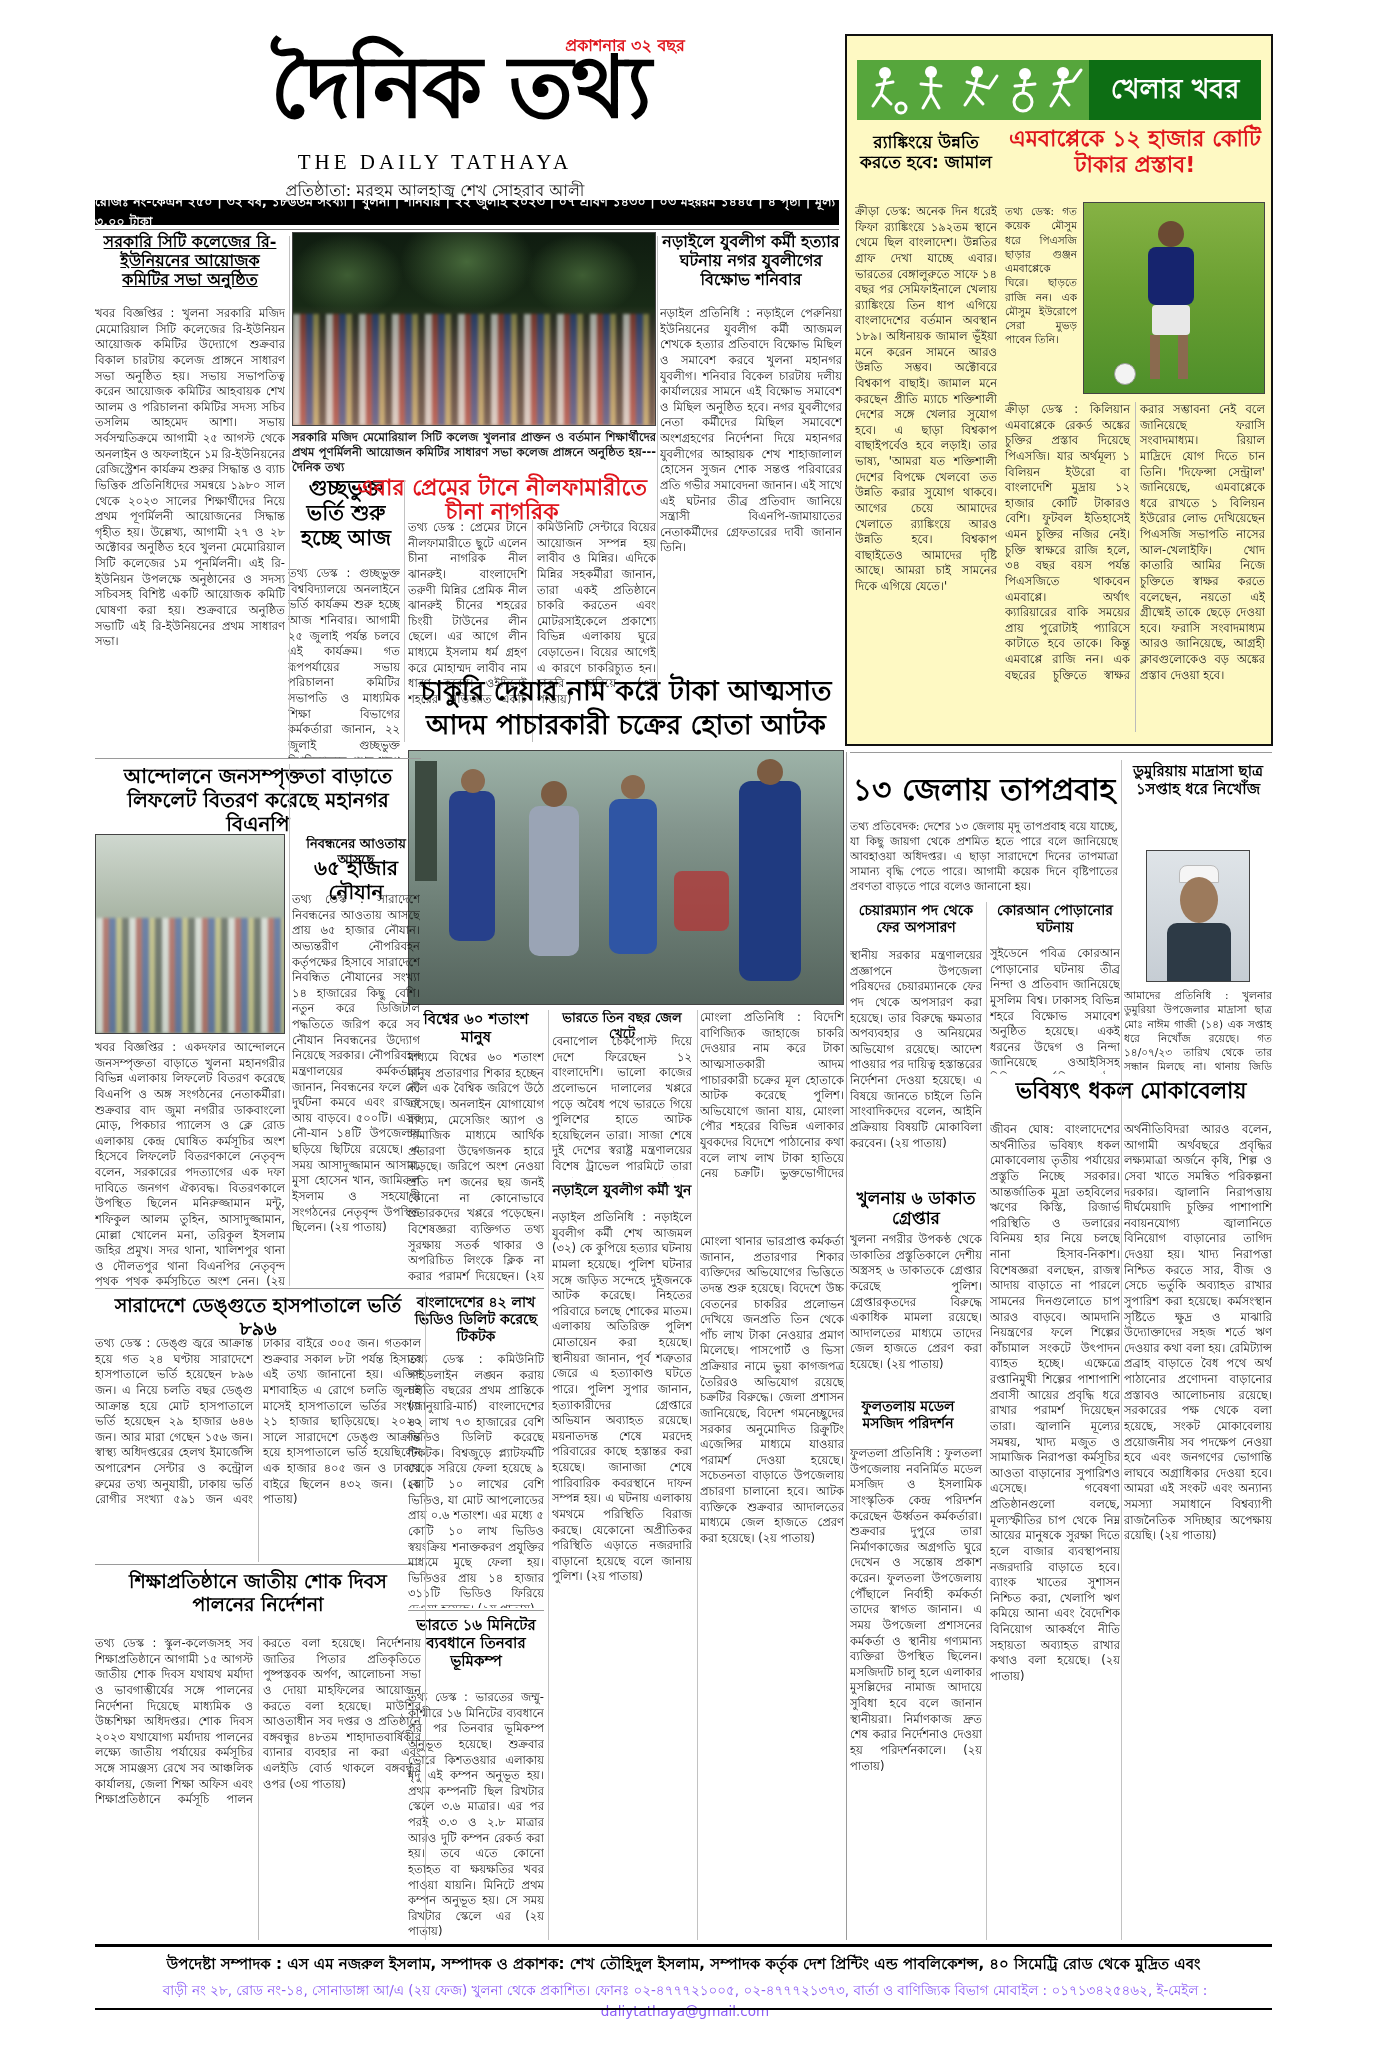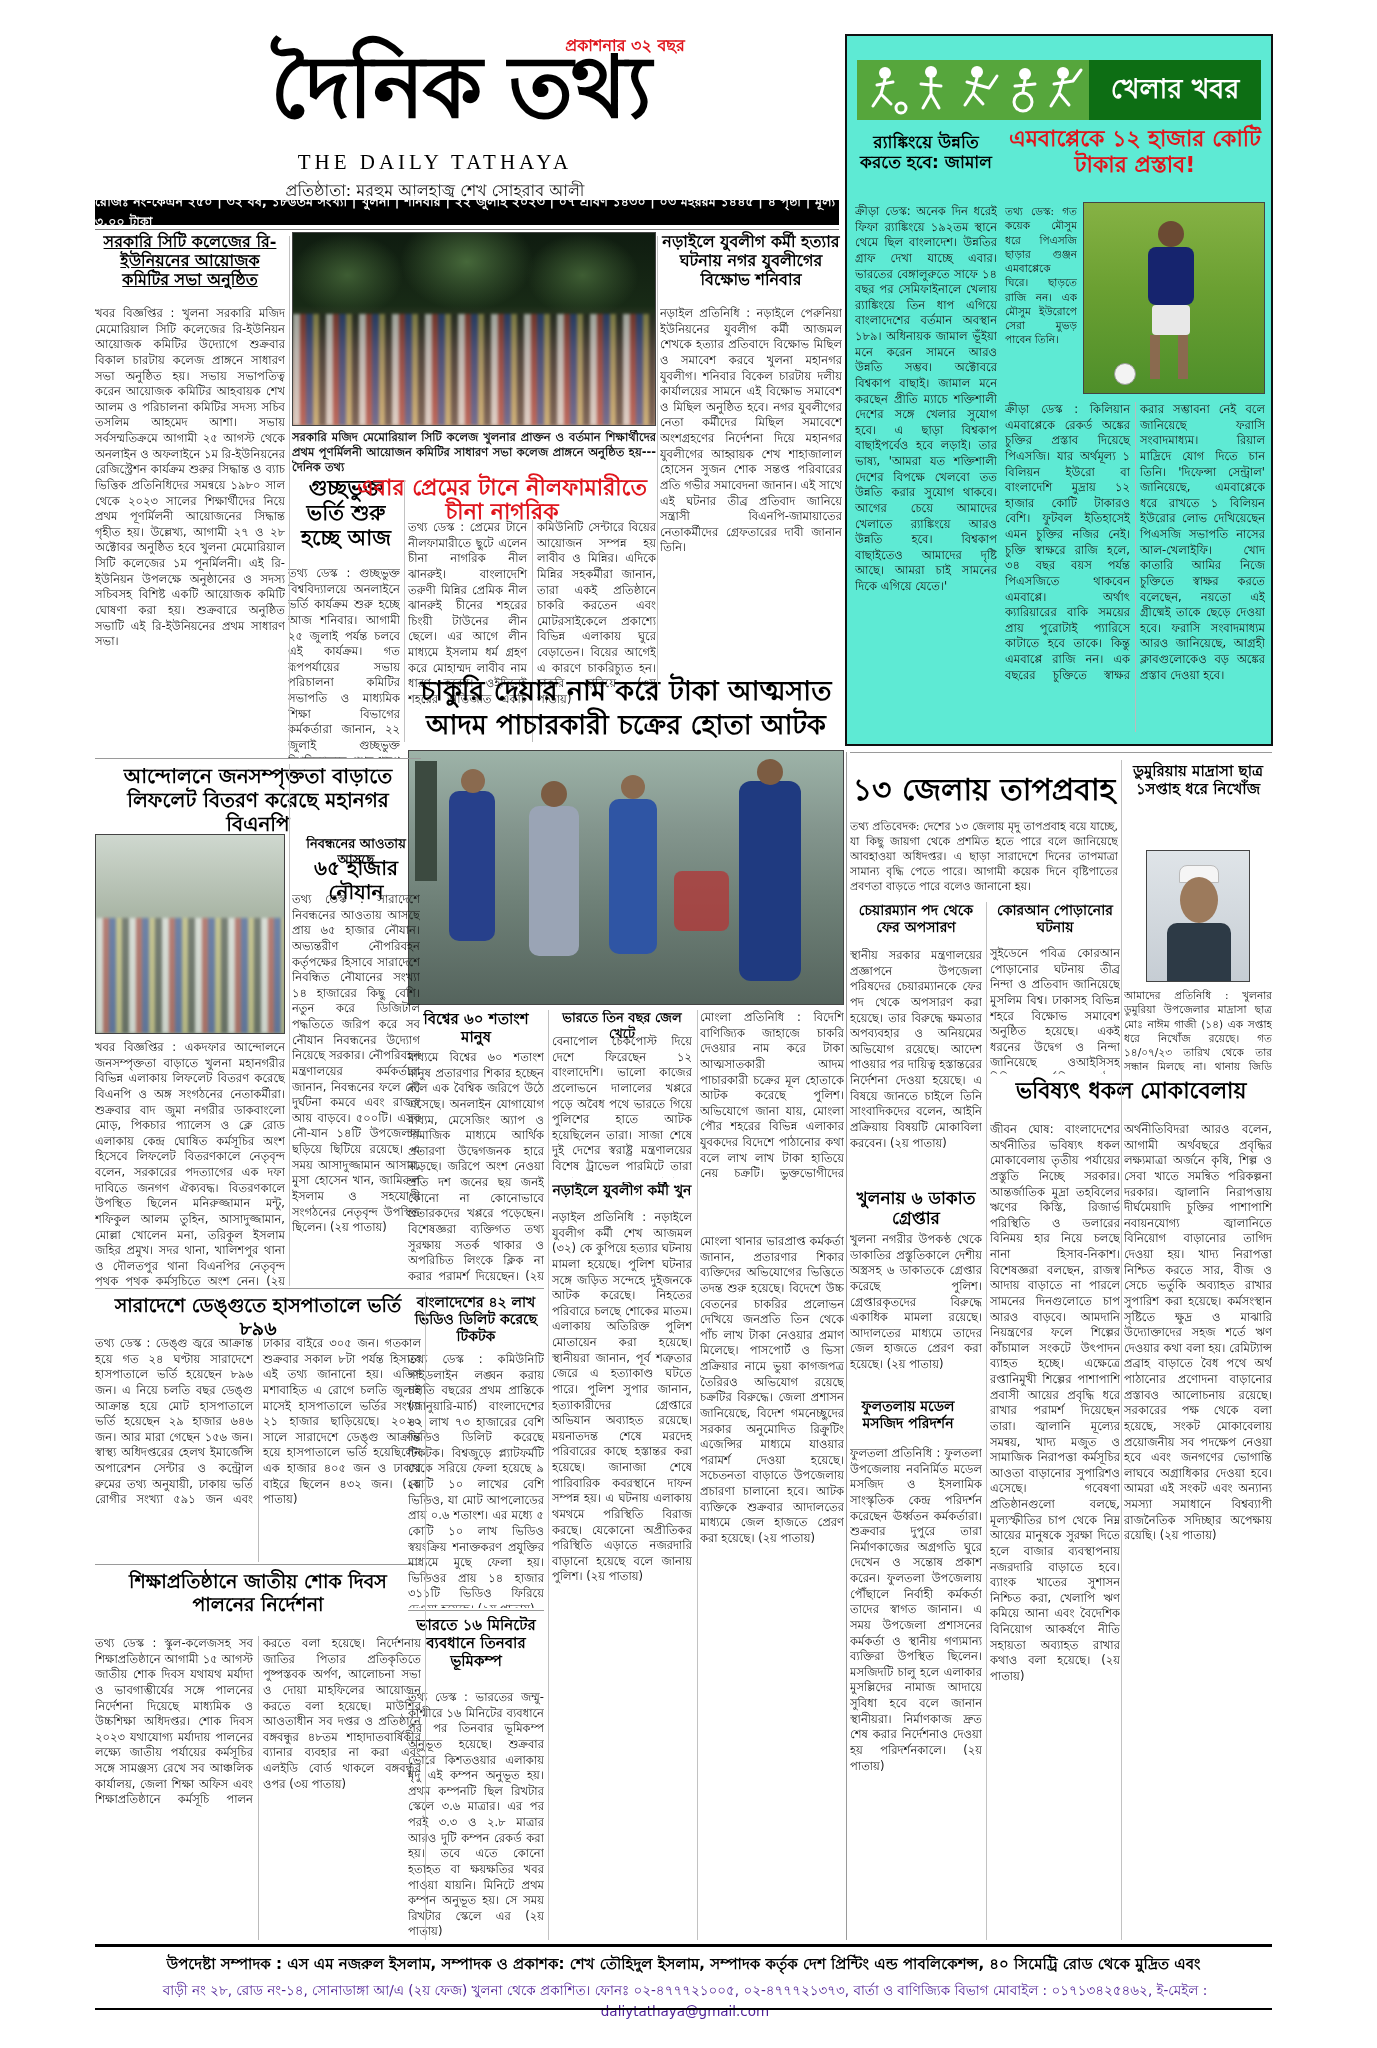--- a/index.html
+++ b/index.html
@@ -12,21 +12,21 @@
   .b   { position:absolute; font-size:11.5px; line-height:1.36; text-align:justify; color:#161616; overflow:hidden; }
   .sub { position:absolute; font-weight:700; text-align:center; color:#000; line-height:1.2; overflow:hidden; }
   .c2  { column-count:2; column-gap:10px; column-rule:1px solid #bbb; }
   .vr  { position:absolute; width:1px; background:#c2c2c2; }
   .hr  { position:absolute; height:1px; background:#9a9a9a; }
   .photo { position:absolute; overflow:hidden; border:1px solid #444; }
   .caption { position:absolute; font-size:11.5px; font-weight:700; line-height:1.3; text-align:justify; color:#111; overflow:hidden; }
   .datebar { position:absolute; background:#000; color:#fff; font-weight:700; font-size:12.5px;
              display:flex; align-items:center; justify-content:center; letter-spacing:.2px; }
   .masthead-title { position:absolute; font-weight:900; color:#000; text-align:center; letter-spacing:-2px; }
-  .sports-box { position:absolute; border:2px solid #111; background:#5eead4; }
+  .sports-box { position:absolute; border:2px solid #111; background:#fef9c3; }
   .crowd::after { content:""; position:absolute; left:0; right:0; bottom:0; height:58%;
      background:repeating-linear-gradient(90deg, rgba(255,255,255,.55) 0 7px, rgba(196,60,60,.45) 7px 13px,
        rgba(40,70,170,.45) 13px 20px, rgba(240,220,120,.4) 20px 26px, rgba(30,30,30,.35) 26px 33px);
      filter:blur(1.5px); }
   .pg { position:absolute; border-radius:50%; }
 </style>
 </head>
 <body>
 
 <div class="page">
@@ -181,16 +181,16 @@
   <div class="vr" style="left:289px;top:764px;height:522px;"></div>
   <div class="vr" style="left:548px;top:1010px;height:930px;"></div>
   <div class="vr" style="left:697px;top:1010px;height:930px;"></div>
   <div class="vr" style="left:425px;top:1292px;height:648px;"></div>
   <div class="vr" style="left:846px;top:752px;height:1188px;background:#9a9a9a;"></div>
   <div class="vr" style="left:986px;top:902px;height:1038px;"></div>
   <div class="vr" style="left:1121px;top:760px;height:1180px;"></div>
 
   <div class="abs" style="left:95px;top:1944px;width:1177px;height:3px;background:#000;"></div>
   <div class="abs" style="left:95px;top:1952px;width:1177px;text-align:center;font-size:15px;font-weight:700;color:#000;">উপদেষ্টা সম্পাদক : এস এম নজরুল ইসলাম, সম্পাদক ও প্রকাশক: শেখ তৌহিদুল ইসলাম, সম্পাদক কর্তৃক দেশ প্রিন্টিং এন্ড পাবলিকেশন্স, ৪০ সিমেট্রি রোড থেকে মুদ্রিত এবং</div>
-  <div class="abs" style="left:85px;top:1980px;width:1200px;text-align:center;font-size:13.5px;color:#4c1d95;">বাড়ী নং ২৮,  রোড নং-১৪, সোনাডাঙ্গা আ/এ (২য় ফেজ)  খুলনা থেকে প্রকাশিত। ফোনঃ ০২-৪৭৭৭২১০০৫, ০২-৪৭৭৭২১৩৭৩, বার্তা ও বাণিজ্যিক বিভাগ মোবাইল : ০১৭১৩৪২৫৪৬২, ই-মেইল : daliytathaya@gmail.com</div>
+  <div class="abs" style="left:85px;top:1980px;width:1200px;text-align:center;font-size:13.5px;color:#8b5cf6;">বাড়ী নং ২৮,  রোড নং-১৪, সোনাডাঙ্গা আ/এ (২য় ফেজ)  খুলনা থেকে প্রকাশিত। ফোনঃ ০২-৪৭৭৭২১০০৫, ০২-৪৭৭৭২১৩৭৩, বার্তা ও বাণিজ্যিক বিভাগ মোবাইল : ০১৭১৩৪২৫৪৬২, ই-মেইল : daliytathaya@gmail.com</div>
   <div class="abs" style="left:95px;top:2008px;width:1177px;height:2px;background:#000;"></div>
 
 </div>
 
 </body></html>

